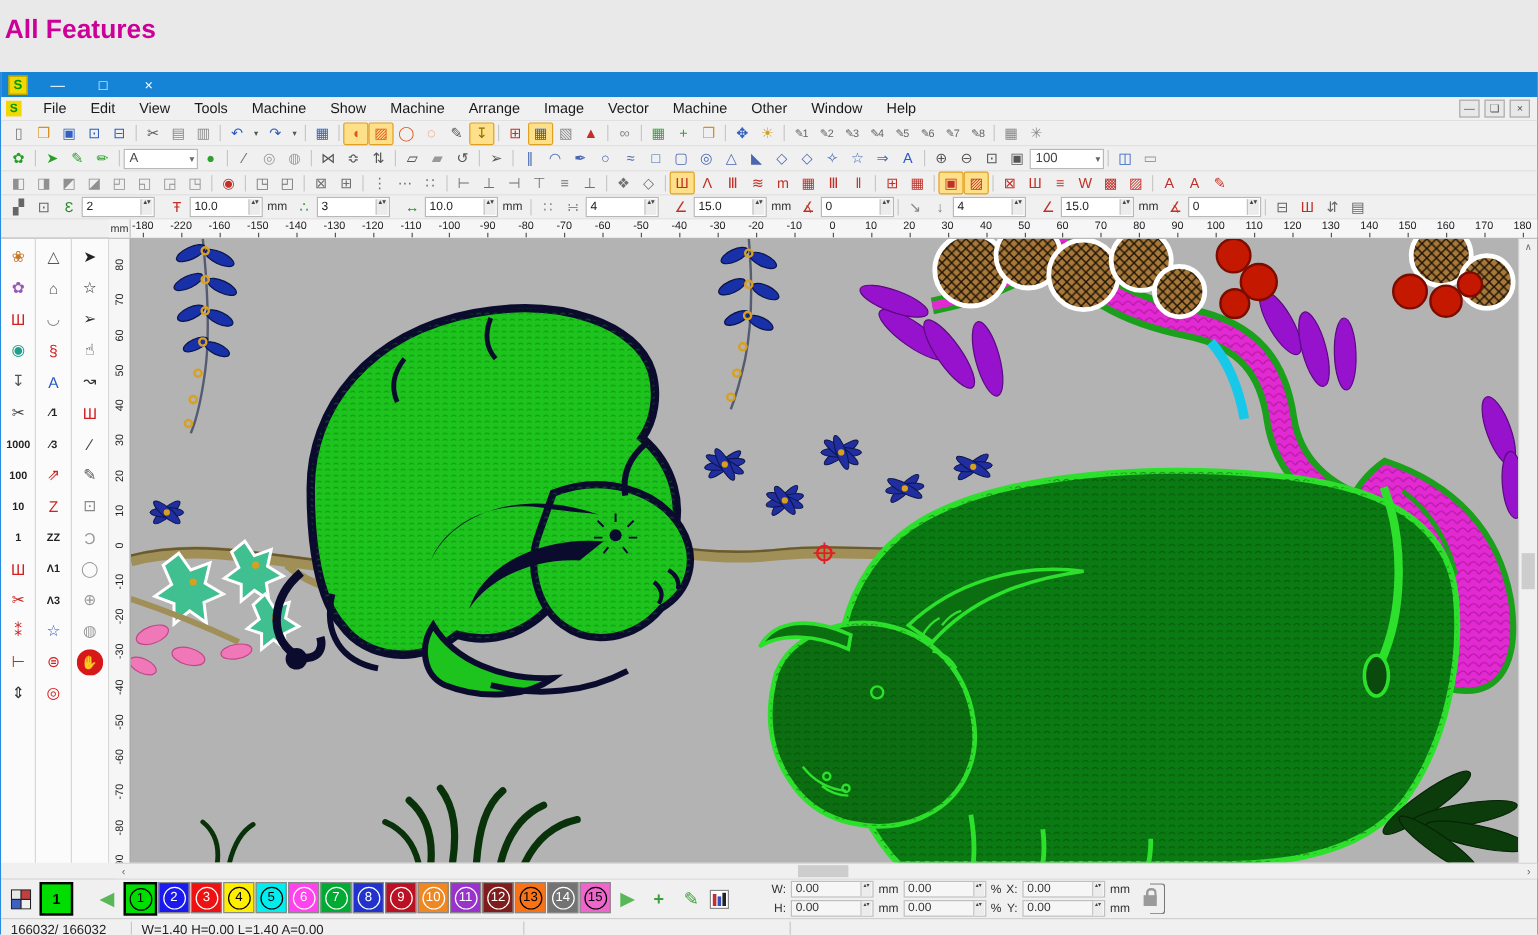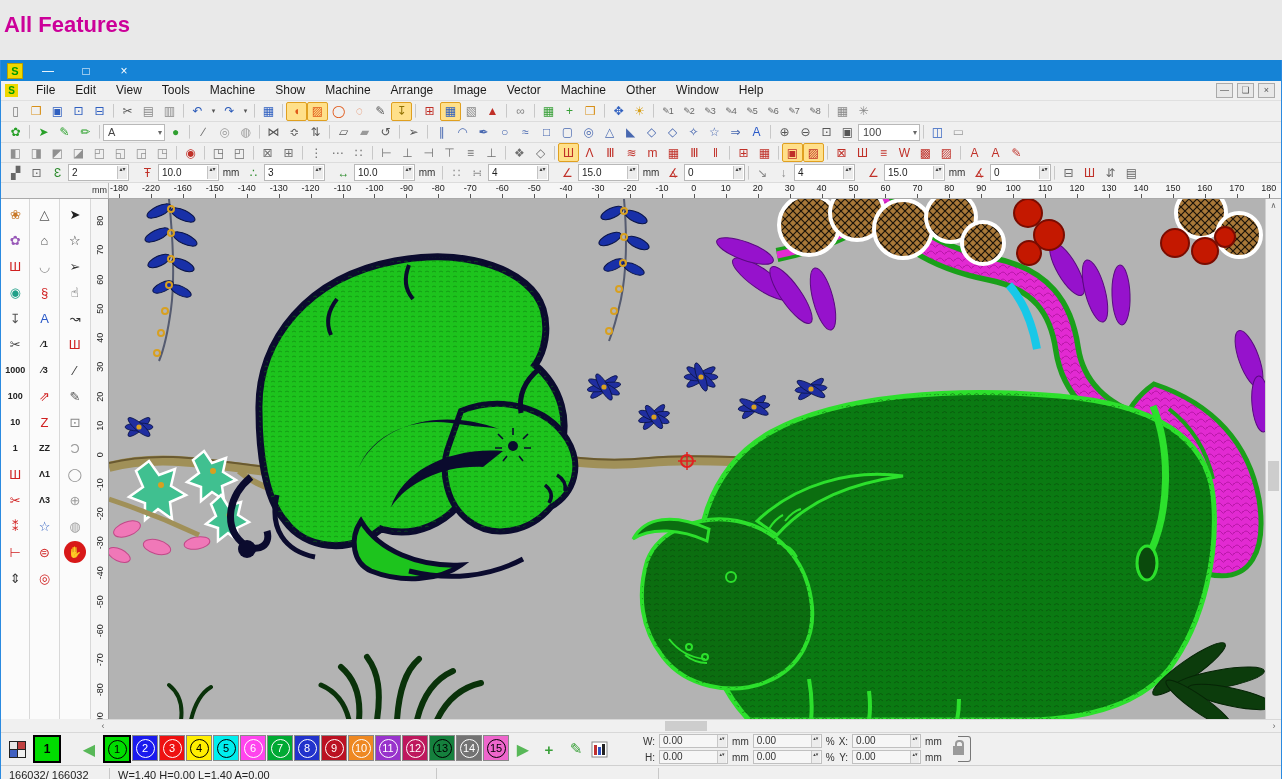--- a/index.html
+++ b/index.html
@@ -753,24 +753,24 @@
           </span>
           <span class="sw" style="background: rgb(187, 17, 34);">
             <i style="color: rgb(255, 255, 255);">9</i>
           </span>
           <span class="sw" style="background: rgb(238, 136, 34);">
             <i style="color: rgb(255, 255, 255);">10</i>
           </span>
           <span class="sw" style="background: rgb(153, 51, 204);">
             <i style="color: rgb(255, 255, 255);">11</i>
           </span>
-          <span class="sw" style="background: #be185d;">
+          <span class="sw" style="background: #7f1d1d;">
             <i style="color: rgb(255, 255, 255);">12</i>
           </span>
-          <span class="sw" style="background: #15803d;">
+          <span class="sw" style="background: #f97316;">
             <i style="color: rgb(0, 0, 0);">13</i>
           </span>
           <span class="sw" style="background: #737373;">
             <i style="color: rgb(255, 255, 255);">14</i>
           </span>
           <span class="sw" style="background: rgb(238, 102, 204);">
             <i style="color: rgb(0, 0, 0);">15</i>
           </span>
         </div>
       <span class="navarr">▶</span>

